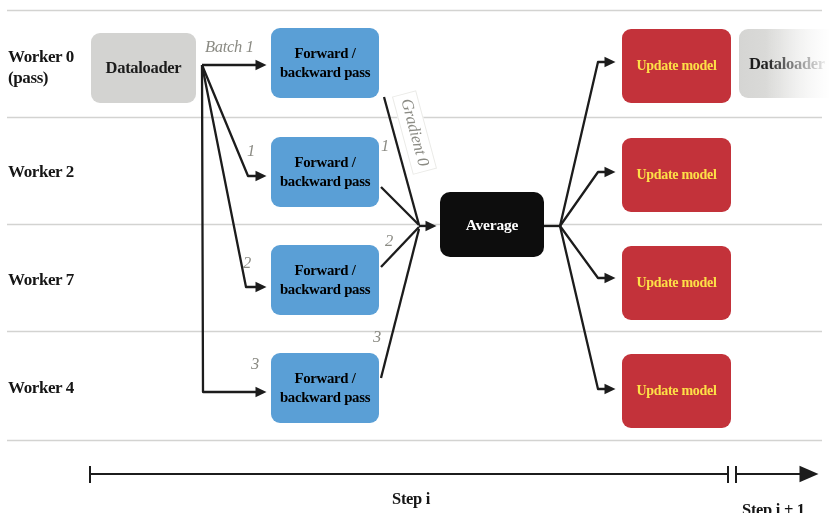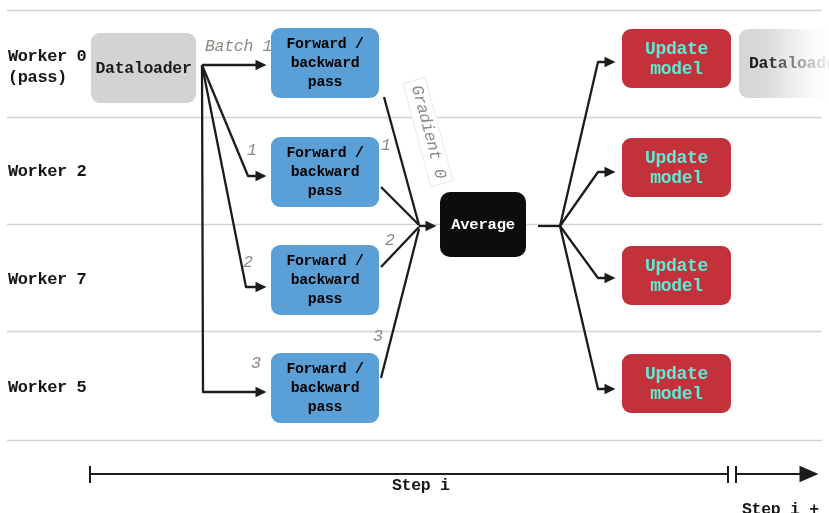--- a/index.html
+++ b/index.html
@@ -1,44 +1,44 @@
 <!DOCTYPE html>
 <html><head>
 <meta charset="utf-8">
 <style>
   html,body{margin:0;padding:0;background:#ffffff;}
   .stage{
     position:relative;width:829px;height:513px;background:#ffffff;overflow:hidden;
-    font-family:Liberation Mono, monospace;
+    font-family:Liberation Serif, serif;
   }
   .layer{position:absolute;left:0;top:0;width:829px;height:513px;}
   svg.layer{pointer-events:none;}
 
   
   .node{
     position:absolute;display:flex;align-items:center;justify-content:center;
     text-align:center;font-weight:700;border-radius:9px;box-sizing:border-box;
   }
   .node .txt{display:block;}
   .dataloader{
     left:91px;top:33px;width:105px;height:70px;
     background:#d3d3d1;color:#1b1b1b;font-size:16.5px;letter-spacing:-0.3px;
   }
   .fbpass{
     left:271px;width:108px;height:70px;
     background:#5a9fd6;color:#000000;font-size:14.8px;line-height:19px;letter-spacing:-0.3px;
   }
   .fb-0{top:28px;} .fb-1{top:137px;} .fb-2{top:245px;} .fb-3{top:353px;}
   .average{
-    left:440px;top:192px;width:86px;height:65px;
+    left:440px;top:192px;width:104px;height:65px;
     background:#0d0d0d;color:#ffffff;font-size:15.5px;letter-spacing:-0.2px;border-radius:10px;
   }
   .update{
-    left:622px;width:109px;height:59px;
-    background:#c3323a;color:#5eead4;font-size:18px;letter-spacing:-0.3px;
+    left:622px;width:109px;height:74px;
+    background:#c3323a;color:#fde047;font-size:14px;letter-spacing:-0.3px;
   }
   .up-0{top:29px;} .up-1{top:138px;} .up-2{top:246px;} .up-3{top:354px;}
   .dataloader-next{
     left:739px;top:29px;width:90px;height:69px;border-radius:9px 0 0 9px;
     background:linear-gradient(90deg,#d5d5d3 0%,#dcdcda 45%,#efefee 100%);
     color:#1b1b1b;font-size:16.5px;letter-spacing:-0.3px;
     justify-content:flex-start;padding-left:10px;overflow:hidden;white-space:nowrap;
   }
   .dataloader-next .fade{
     position:absolute;right:0;top:0;bottom:0;width:64px;
@@ -66,21 +66,21 @@
   .grad3{left:373px;top:327px;}
   .grad0{
     left:374px;top:120px;background:#ffffff;border:1px solid #ebebe8;
     padding:1px 5px 2px;transform:rotate(75deg);transform-origin:center center;
   }
 
   
   .steplabel{
     position:absolute;color:#161616;font-weight:700;font-size:16.5px;letter-spacing:-0.3px;
   }
-  .step-i{left:392px;top:476px;}
+  .step-i{left:392px;top:489px;}
   .step-i1{left:742px;top:500px;}
 </style>
 </head>
 <body>
 
 <div class="stage">
 
   <svg class="layer" viewBox="0 0 829 513" xmlns="http://www.w3.org/2000/svg">
     <defs>
       <marker id="ah" viewBox="0 0 12 12" refX="1" refY="6" markerWidth="12" markerHeight="12" orient="auto" markerUnits="userSpaceOnUse">
@@ -130,21 +130,21 @@
       <line x1="736" y1="474" x2="800" y2="474" marker-end="url(#ahbig)"></line>
     </g>
   </svg>
 
   <div class="worker wk-0">
     <div>Worker 0</div>
     <div>(pass)</div>
   </div>
   <div class="worker wk-1">Worker 2</div>
   <div class="worker wk-2">Worker 7</div>
-  <div class="worker wk-3">Worker 5</div>
+  <div class="worker wk-3">Worker 4</div>
 
   <div class="node dataloader">
     <span class="txt">Dataloader</span>
   </div>
 
   <div class="node fbpass fb-0">
     <span class="txt">
       <span>Forward /</span><br>
       <span>backward pass</span>
     </span>

